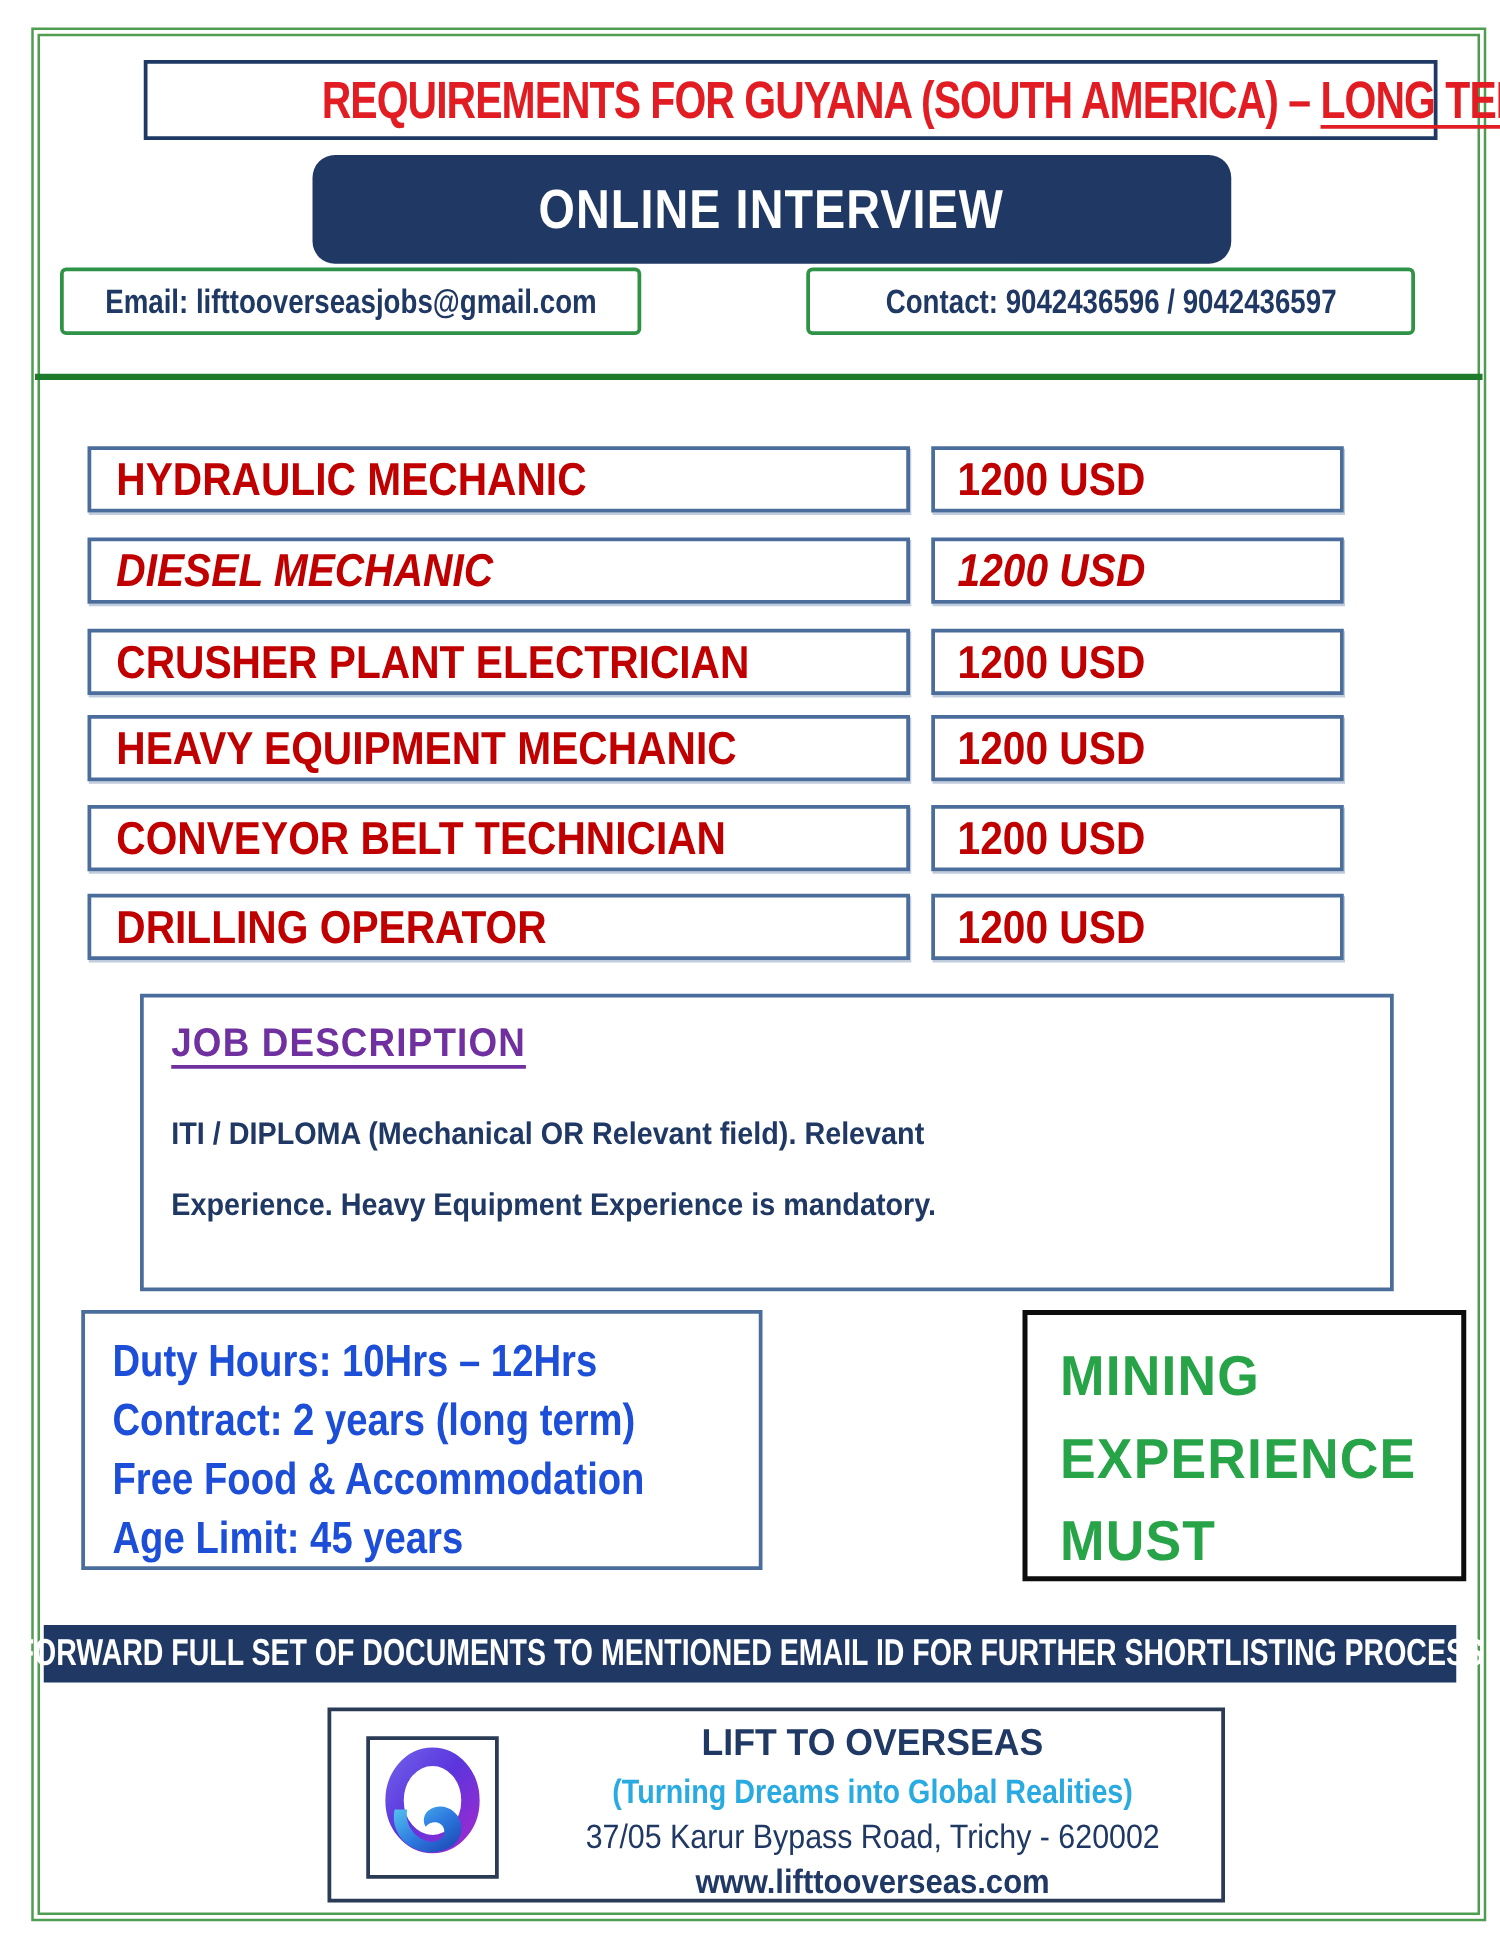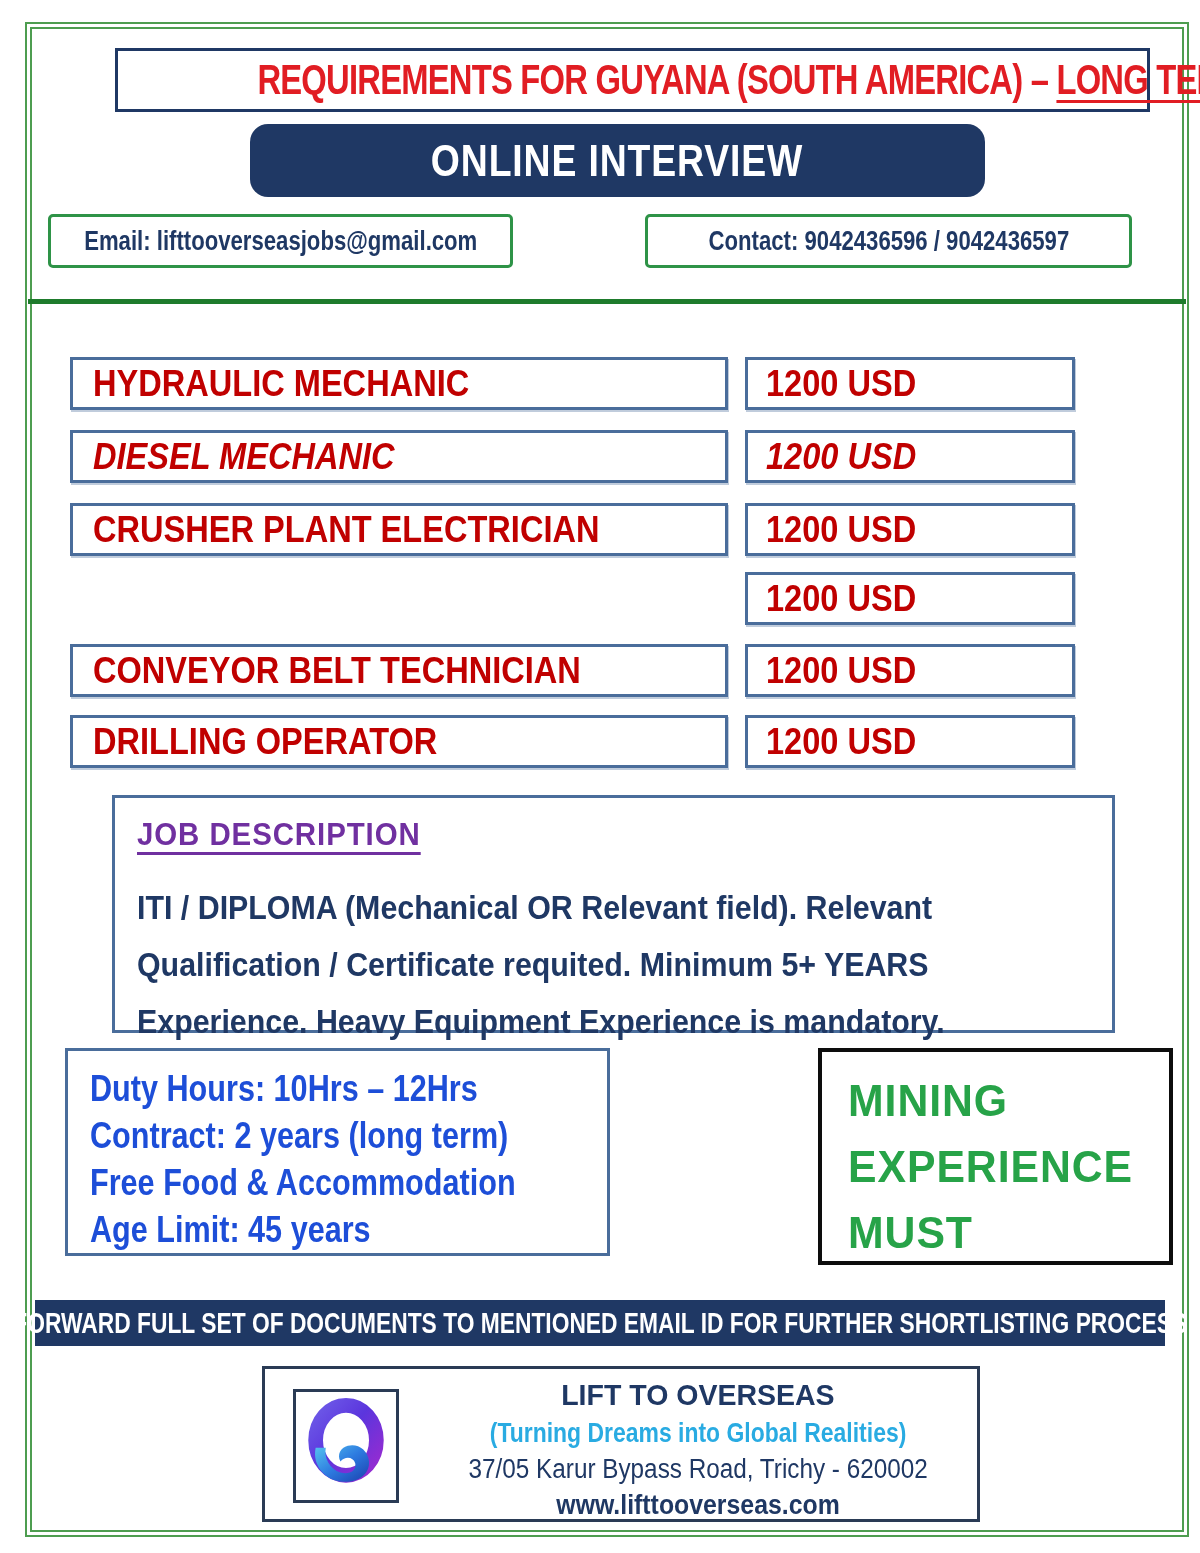--- a/index.html
+++ b/index.html
@@ -29,21 +29,21 @@
   }
   .title-text {
     color:#E11D23; font-weight:bold; font-size:42px;
     white-space:nowrap; display:inline-block;
     transform:scaleX(0.78); transform-origin:center;
     letter-spacing:-1px;
   }
   .title-text .uline { text-decoration:underline; text-decoration-thickness:3px; text-underline-offset:6px; }
 
   .interview-bar {
-    left:250px; top:124px; width:735px; height:73px;
+    left:250px; top:124px; width:735px; height:87px;
     background:#1F3864; border-radius:18px;
     display:flex; align-items:center; justify-content:center;
   }
   .interview-text {
     color:#ffffff; font-weight:bold; font-size:44px;
     white-space:nowrap; display:inline-block;
     transform:scaleX(0.85); transform-origin:center;
     letter-spacing:1px;
   }
 
@@ -86,21 +86,21 @@
   }
   .desc-heading {
     color:#7030A0; font-weight:bold; font-size:32px;
     text-decoration:underline; text-decoration-thickness:3px; text-underline-offset:7px;
     white-space:nowrap; display:inline-block;
     transform:scaleX(0.92); transform-origin:left center;
     letter-spacing:1px;
   }
   .desc-body { margin-top:26px; }
   .desc-line {
-    color:#1F3864; font-weight:bold; font-size:33px;
+    color:#1F3864; font-weight:bold; font-size:25px;
     line-height:57px; white-space:nowrap;text-decoration:underline;
   }
   .desc-line span {
     display:inline-block; transform:scaleX(0.92); transform-origin:left center;
   }
 
   
   .terms-box {
     left:65px; top:1048px; width:545px; height:208px;
     border:3px solid #4A6D9B; background:#fff;
@@ -211,20 +211,23 @@
     <span class="job-text">1200 USD</span>
     </div>
 
   <div class="abs job-cell job-title-cell r2">
     <span class="job-text">CRUSHER PLANT ELECTRICIAN</span>
     </div>
   <div class="abs job-cell job-salary-cell r2">
     <span class="job-text">1200 USD</span>
     </div>
 
+  <div class="abs job-cell job-title-cell r3">
+    <span class="job-text">HEAVY EQUIPMENT MECHANIC</span>
+    </div>
   <div class="abs job-cell job-salary-cell r3">
     <span class="job-text">1200 USD</span>
     </div>
 
   <div class="abs job-cell job-title-cell r4">
     <span class="job-text">CONVEYOR BELT TECHNICIAN</span>
     </div>
   <div class="abs job-cell job-salary-cell r4">
     <span class="job-text">1200 USD</span>
     </div>
@@ -233,21 +236,20 @@
     <span class="job-text">DRILLING OPERATOR</span>
     </div>
   <div class="abs job-cell job-salary-cell r5">
     <span class="job-text">1200 USD</span>
     </div>
 
   <div class="abs desc-box">
     <span class="desc-heading">JOB DESCRIPTION</span>
     <div class="desc-body">
       <div class="desc-line"><span>ITI / DIPLOMA (Mechanical OR Relevant field). Relevant</span></div>
-      <div class="desc-line"><span>Qualification / Certificate requited. Minimum 5+ YEARS</span></div>
       <div class="desc-line"><span>Experience. Heavy Equipment Experience is mandatory.</span></div>
     </div>
   </div>
 
   <div class="abs terms-box">
     <div class="term-line"><span>Duty Hours: 10Hrs – 12Hrs</span></div>
     <div class="term-line"><span>Contract: 2 years (long term)</span></div>
     <div class="term-line"><span>Free Food &amp; Accommodation</span></div>
     <div class="term-line"><span>Age Limit: 45 years</span></div>
   </div>

